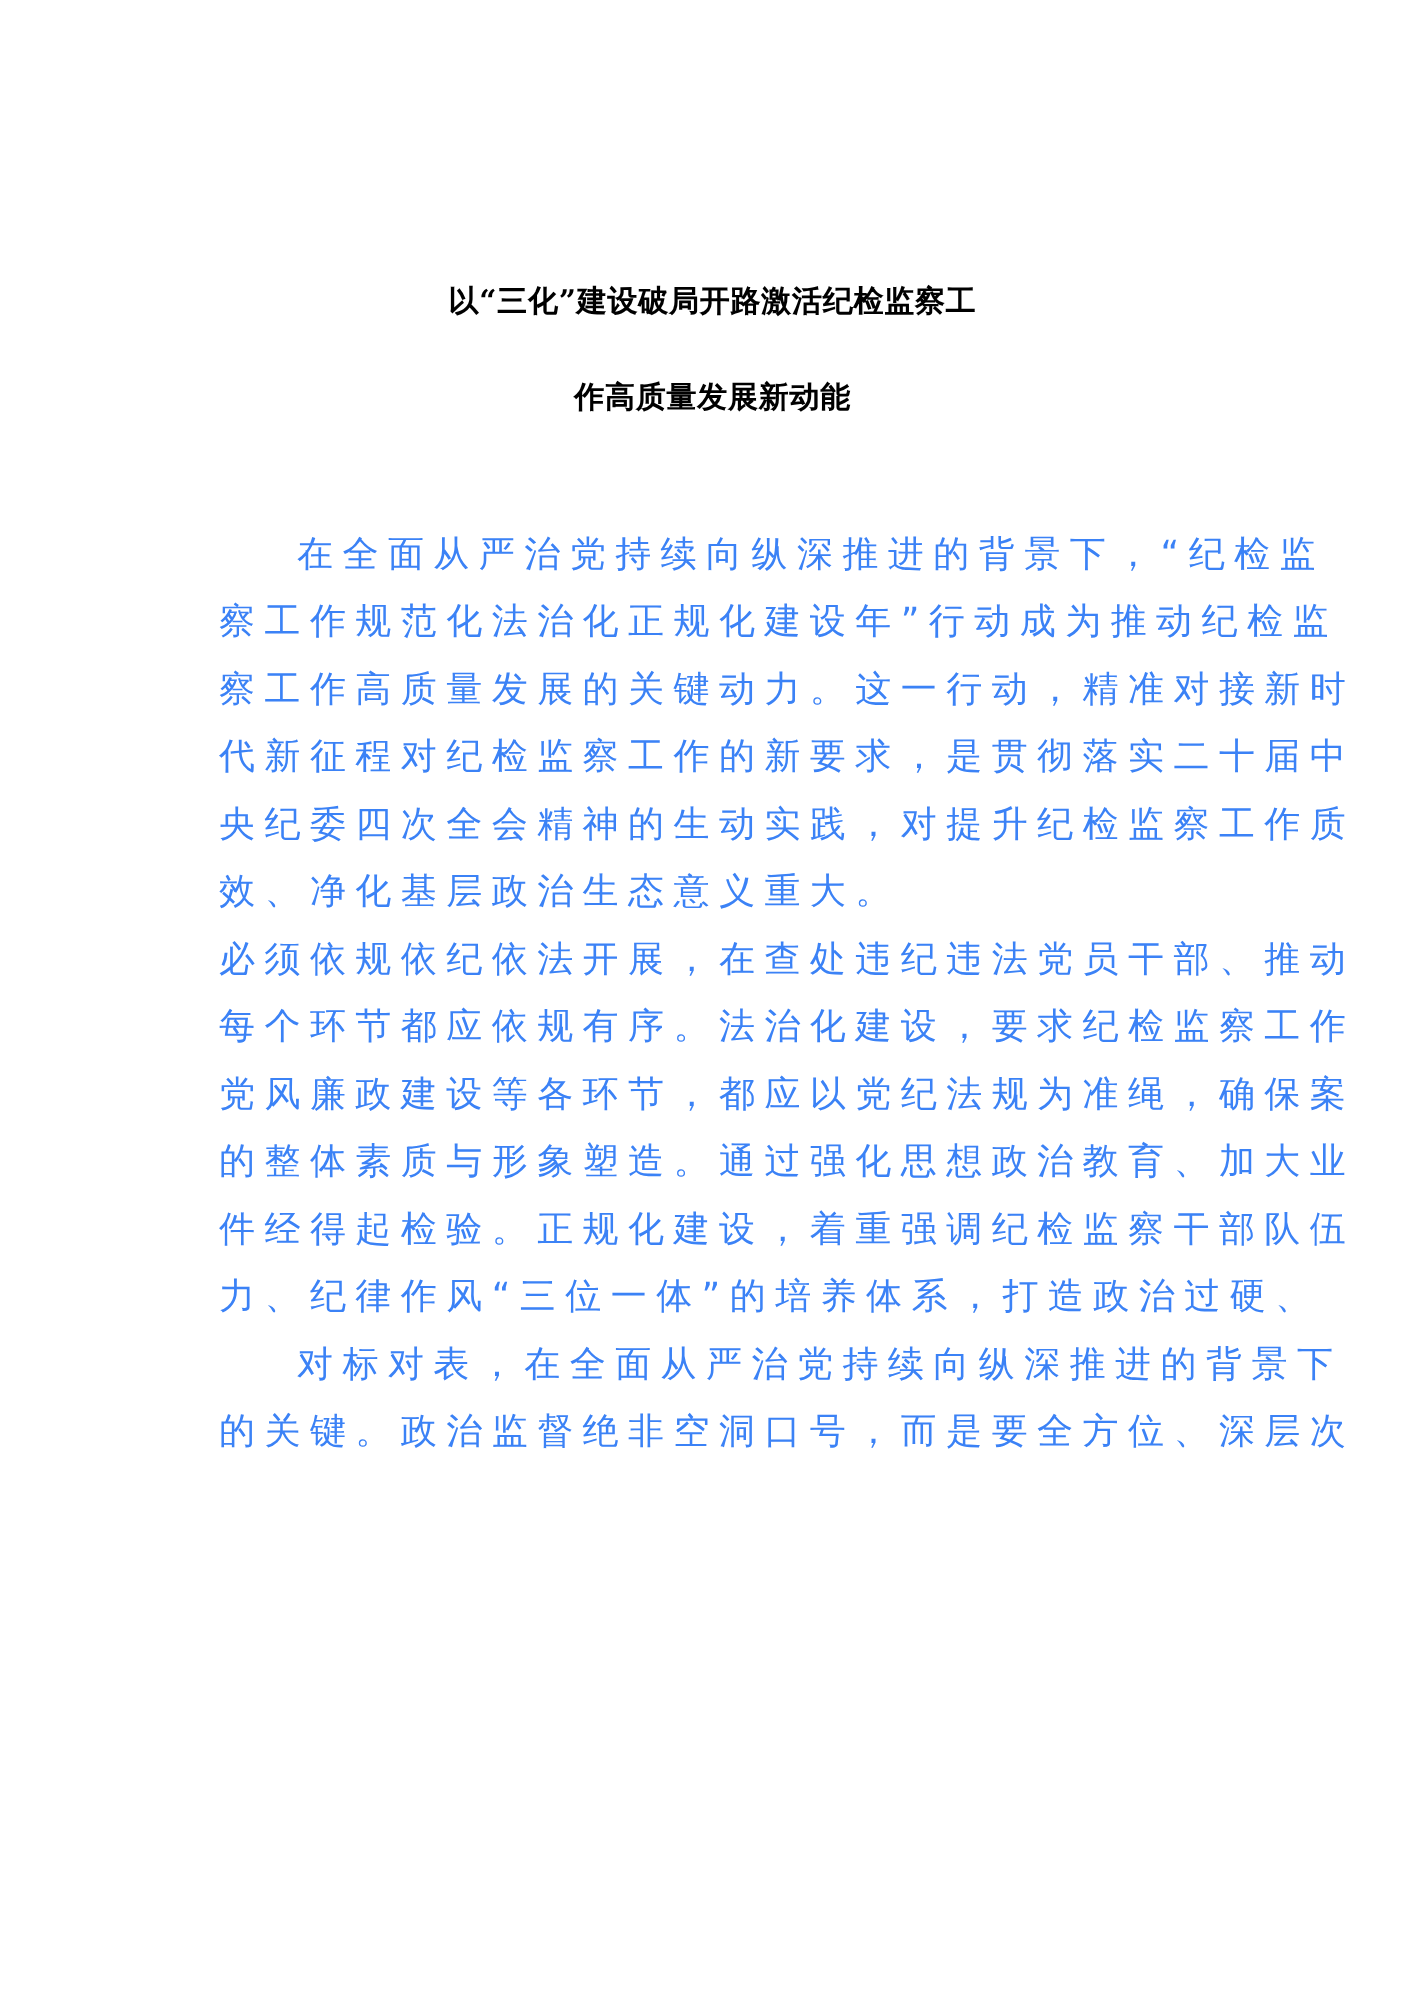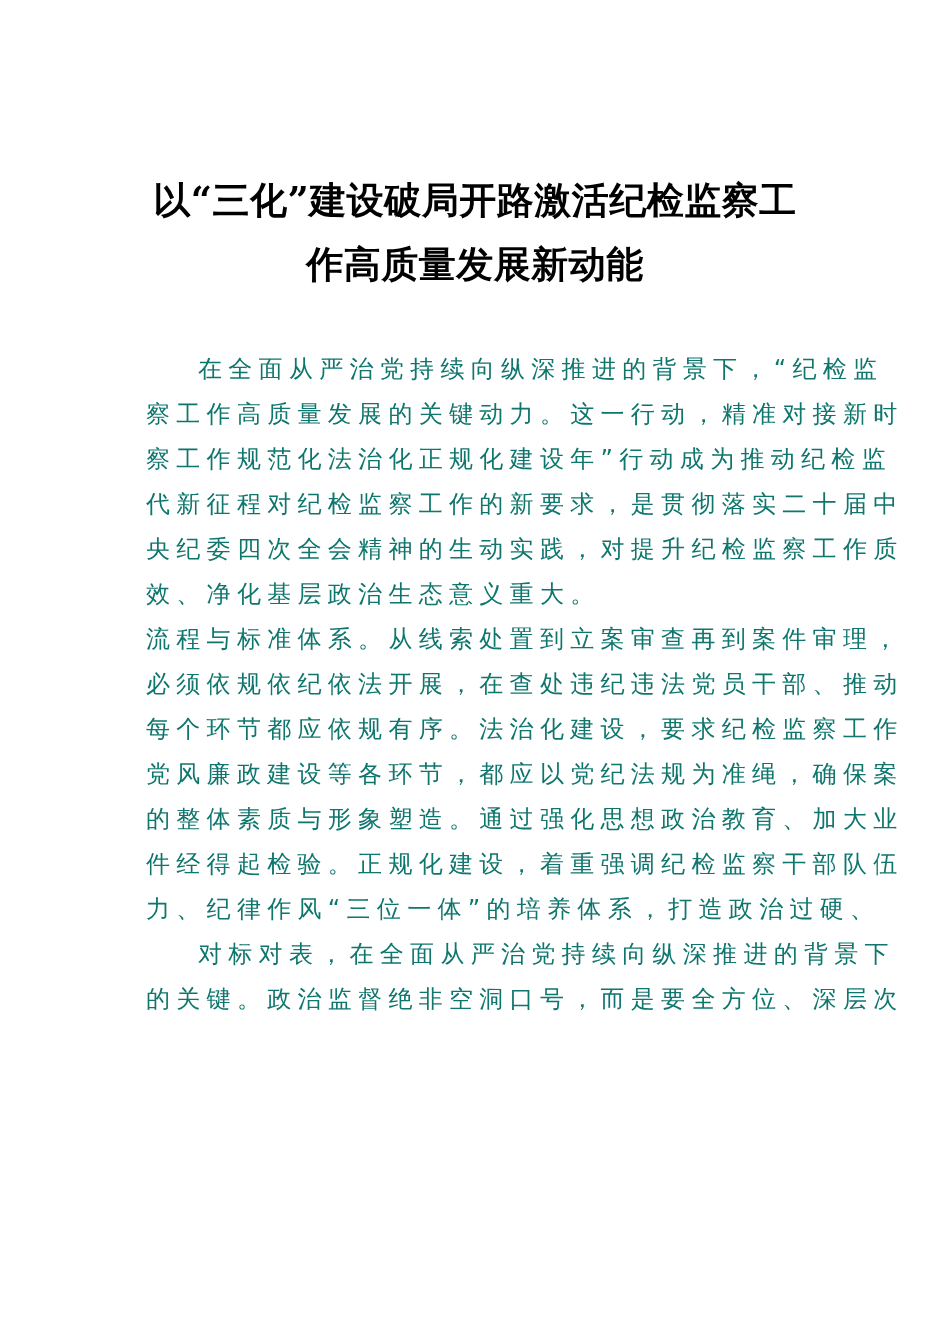--- a/index.html
+++ b/index.html
@@ -22,38 +22,38 @@
       background: #ffffff;
     }
     .title {
       position: absolute;
       left: 145px;
       top: 168px;
       width: 660px;
       text-align: center;
       font-family: "DejaVu Serif", "Liberation Serif", serif;
       font-weight: bold;
-      font-size: 37px;
+      font-size: 20px;
       line-height: 64px;
       letter-spacing: 0.5px;
       color: #000000;
     }
     .title .tline {
       display: block;
       white-space: nowrap;
     }
     .body-text {
       position: absolute;
       left: 146px;
       top: 347px;
       width: 700px;
       font-family: "DejaVu Sans", "Liberation Sans", sans-serif;
       font-size: 24px;
       line-height: 45px;
-      color: #0f766e;
+      color: #3b82f6;
     }
     .para .line {
       display: block;
       white-space: nowrap;
       letter-spacing: 6.3px;
       height: 45px;
     }
     .para .line.indent {
       padding-left: 52px;
     }
@@ -65,29 +65,28 @@
 
   <h1 class="title" style="margin:0;">
     <span class="tline">以“三化”建设破局开路激活纪检监察工</span>
     <span class="tline">作高质量发展新动能</span>
   </h1>
 
   <div class="body-text">
 
     <div class="para">
       <span class="line indent">在全面从严治党持续向纵深推进的背景下，“纪检监</span>
+      <span class="line">察工作规范化法治化正规化建设年”行动成为推动纪检监</span>
       <span class="line">察工作高质量发展的关键动力。这一行动，精准对接新时</span>
-      <span class="line">察工作规范化法治化正规化建设年”行动成为推动纪检监</span>
       <span class="line">代新征程对纪检监察工作的新要求，是贯彻落实二十届中</span>
       <span class="line">央纪委四次全会精神的生动实践，对提升纪检监察工作质</span>
       <span class="line">效、净化基层政治生态意义重大。</span>
     </div>
 
     <div class="para">
-      <span class="line">流程与标准体系。从线索处置到立案审查再到案件审理，</span>
       <span class="line">必须依规依纪依法开展，在查处违纪违法党员干部、推动</span>
       <span class="line">每个环节都应依规有序。法治化建设，要求纪检监察工作</span>
       <span class="line">党风廉政建设等各环节，都应以党纪法规为准绳，确保案</span>
       <span class="line">的整体素质与形象塑造。通过强化思想政治教育、加大业</span>
       <span class="line">件经得起检验。正规化建设，着重强调纪检监察干部队伍</span>
       <span class="line">力、纪律作风“三位一体”的培养体系，打造政治过硬、</span>
     </div>
 
     <div class="para">
       <span class="line indent">对标对表，在全面从严治党持续向纵深推进的背景下</span>

